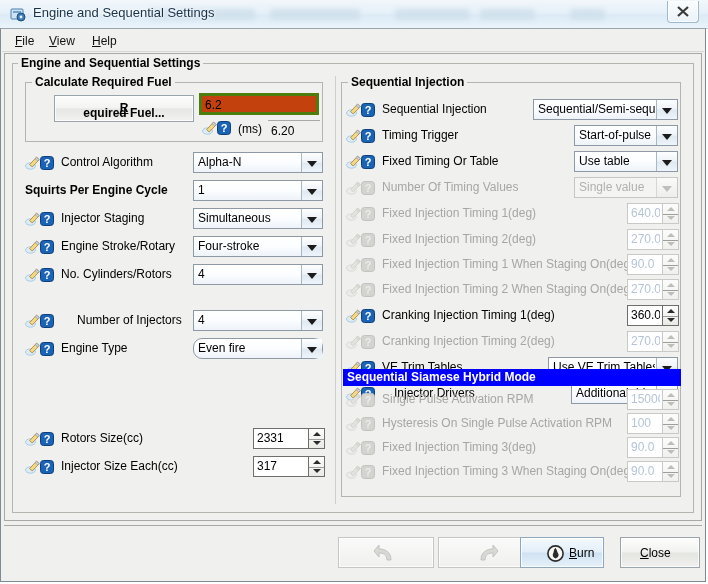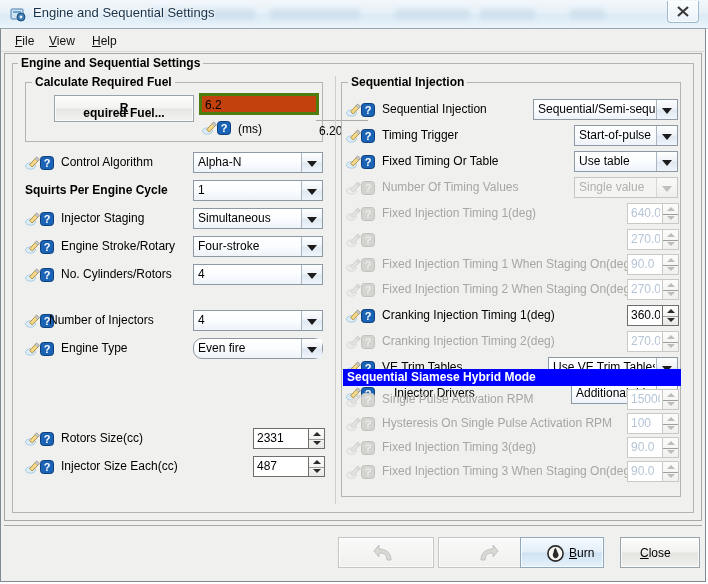--- a/index.html
+++ b/index.html
@@ -309,21 +309,21 @@
               </svg>
             </span>
             <span class="ico-help">
               <svg width="14" height="14" viewBox="0 0 14 14">
                 <rect x="0.5" y="0.5" width="13" height="13" rx="3" fill="#1b63b5" stroke="#0d3f7c"></rect>
                 <text x="7" y="11" text-anchor="middle" font-family="Liberation Sans, sans-serif" font-size="11" font-weight="bold" fill="#ffffff">?</text>
               </svg>
             </span>
           </span>
           <span class="lbl" style="left:212px; top:39px;">(ms)</span>
-          <div class="tf flat" style="left:242px; top:37px; width:52px; height:20px;margin-left:48px;">
+          <div class="tf flat" style="left:242px; top:37px; width:52px; height:20px;">
             <span class="val">6.20</span>
           </div>
         </div>
 
         <div id="left-rows">
             <div class="row" style="left: 0px; top: 76px; width: 308px;">
               <span class="icons" style="left: 4px;">
                 <span class="ico-brush"><svg width="16" height="14" viewBox="0 0 16 14">
                     <ellipse cx="5.5" cy="10" rx="5" ry="3.2" fill="#dcecf7" stroke="#9cc3de" stroke-width=".8"></ellipse>
                     <path d="M11.5 1.2 L14.3 3.6 L7.2 11 L4.6 8.6 Z" fill="#f2d98a" stroke="#a8802c" stroke-width=".8"></path>
@@ -406,21 +406,21 @@
                 <span class="ico-brush"><svg width="16" height="14" viewBox="0 0 16 14">
                     <ellipse cx="5.5" cy="10" rx="5" ry="3.2" fill="#dcecf7" stroke="#9cc3de" stroke-width=".8"></ellipse>
                     <path d="M11.5 1.2 L14.3 3.6 L7.2 11 L4.6 8.6 Z" fill="#f2d98a" stroke="#a8802c" stroke-width=".8"></path>
                     <path d="M11.5 1.2 L14.3 3.6 L12.8 5.1 L10.1 2.7 Z" fill="#cfd6dd" stroke="#8c949c" stroke-width=".7"></path>
                   </svg></span>
                 <span class="ico-help"><svg width="14" height="14" viewBox="0 0 14 14">
                     <rect x="0.5" y="0.5" width="13" height="13" rx="3" fill="#1b63b5" stroke="#0d3f7c"></rect>
                     <text x="7" y="11" text-anchor="middle" font-family="Liberation Sans, sans-serif" font-size="11" font-weight="bold" fill="#ffffff">?</text>
                   </svg></span>
               </span>
-              <span class="lbl" style="left: 28px;">Number of Injectors</span>
+              <span class="lbl" style="left: 56px;">Number of Injectors</span>
               <div class="combo" style="left: 172px; width: 130px;">
                 <span class="val">4</span>
                 <span class="arrowbtn"></span>
               </div>
             </div>
             <div class="row" style="left: 0px; top: 262px; width: 308px;">
               <span class="icons" style="left: 4px;">
                 <span class="ico-brush"><svg width="16" height="14" viewBox="0 0 16 14">
                     <ellipse cx="5.5" cy="10" rx="5" ry="3.2" fill="#dcecf7" stroke="#9cc3de" stroke-width=".8"></ellipse>
                     <path d="M11.5 1.2 L14.3 3.6 L7.2 11 L4.6 8.6 Z" fill="#f2d98a" stroke="#a8802c" stroke-width=".8"></path>
@@ -467,21 +467,21 @@
                     <path d="M11.5 1.2 L14.3 3.6 L12.8 5.1 L10.1 2.7 Z" fill="#cfd6dd" stroke="#8c949c" stroke-width=".7"></path>
                   </svg></span>
                 <span class="ico-help"><svg width="14" height="14" viewBox="0 0 14 14">
                     <rect x="0.5" y="0.5" width="13" height="13" rx="3" fill="#1b63b5" stroke="#0d3f7c"></rect>
                     <text x="7" y="11" text-anchor="middle" font-family="Liberation Sans, sans-serif" font-size="11" font-weight="bold" fill="#ffffff">?</text>
                   </svg></span>
               </span>
               <span class="lbl" style="left: 40px;">Injector Size Each(cc)</span>
               <div class="spin" style="left: 232px; width: 72px;">
                 <div class="sf">
-                  <span>487</span>
+                  <span>317</span>
                 </div>
                 <div class="btns">
                   <i></i>
                 </div>
               </div>
             </div>
           </div>
       </div>
 
       <div class="panel-right">
@@ -587,20 +587,21 @@
                   <span class="ico-brush"><svg width="16" height="14" viewBox="0 0 16 14">
                       <ellipse cx="5.5" cy="10" rx="5" ry="3.2" fill="#ececea" stroke="#d4d4d0" stroke-width=".8"></ellipse>
                       <path d="M11.5 1.2 L14.3 3.6 L7.2 11 L4.6 8.6 Z" fill="#e2e2de" stroke="#cfcfcb" stroke-width=".8"></path>
                       <path d="M11.5 1.2 L14.3 3.6 L12.8 5.1 L10.1 2.7 Z" fill="#dcdcd8" stroke="#cacac6" stroke-width=".7"></path>
                     </svg></span>
                   <span class="ico-help"><svg width="14" height="14" viewBox="0 0 14 14">
                       <rect x="0.5" y="0.5" width="13" height="13" rx="3" fill="#d3d3cf" stroke="#c2c2be"></rect>
                       <text x="7" y="11" text-anchor="middle" font-family="Liberation Sans, sans-serif" font-size="11" font-weight="bold" fill="#ececea">?</text>
                     </svg></span>
                 </span>
+                <span class="lbl dis" style="left: 40px;">Fixed Injection Timing 2(deg)</span>
                 <div class="spin dis" style="left: 285px; width: 52px;">
                   <div class="sf">
                     <span>270.0</span>
                   </div>
                   <div class="btns">
                     <i></i>
                   </div>
                 </div>
               </div>
               <div class="row" style="left: 0px; width: 340px; top: 171px;">

